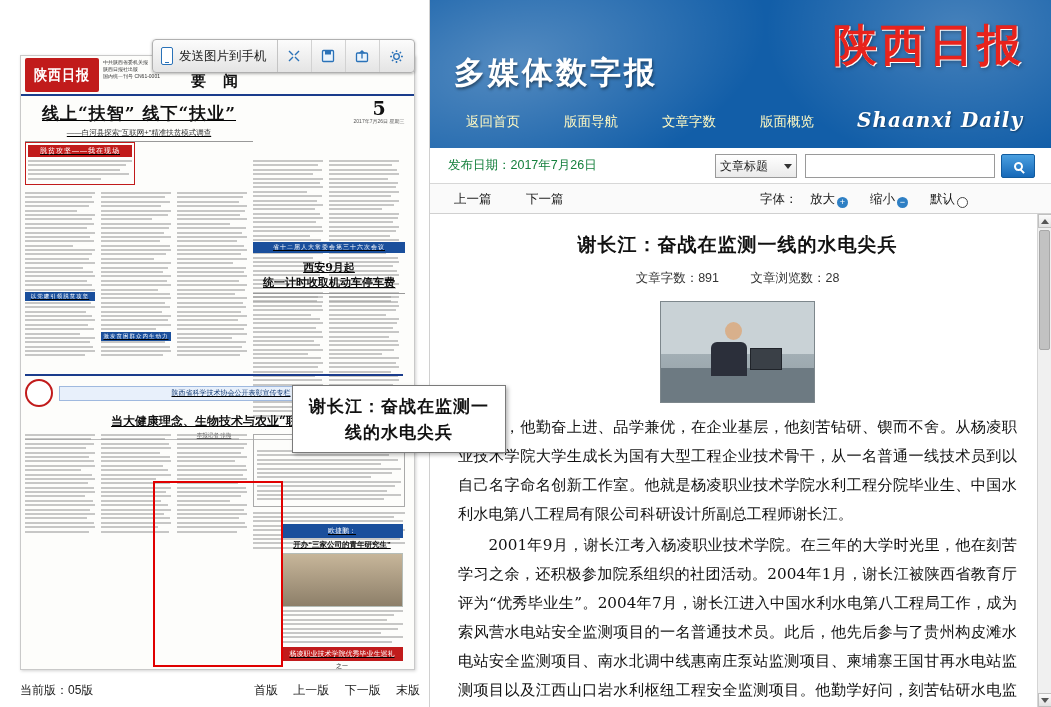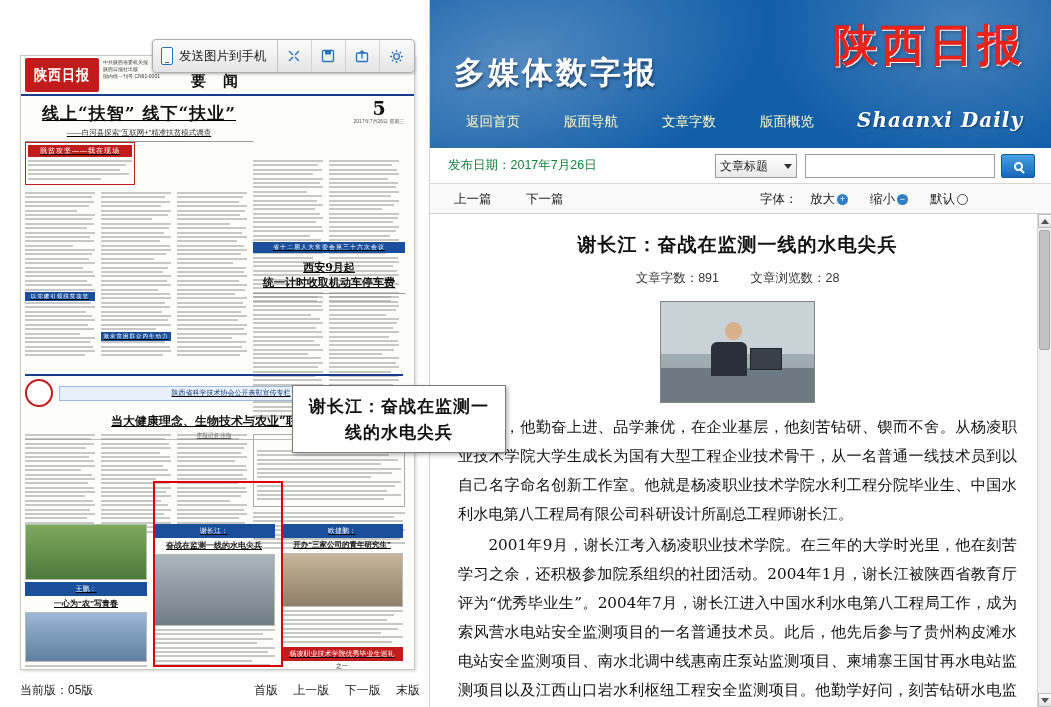--- a/index.html
+++ b/index.html
@@ -242,21 +242,21 @@
   
   #art-toolbar {
     position: relative; width: 621px; height: 30px; background: #fafafa;
     border-bottom: 1px solid #d0d0d0; font-size: 12.5px; color: #1a1a1a;
   }
   #art-toolbar .tl { position: absolute; top: 7px; cursor: pointer; }
   #prev-art { left: 24px; }
   #next-art { left: 96px; }
   #font-label { position: absolute; left: 330px; top: 7px; }
   .fs-btn {
-    position: absolute; top: 7px; cursor: pointer; display: flex; align-items: center; gap: 2px;
+    position: absolute; top: 7px; cursor: pointer; display: flex; align-items: flex-end; gap: 2px;
   }
   #fs-big { left: 380px; }
   #fs-small { left: 440px; }
   #fs-default { left: 500px; }
   .circ {
     display: inline-block; width: 11px; height: 11px; border-radius: 50%;
     background: #2e7fc4; color: #fff; font-size: 9px; line-height: 11px;
     text-align: center;
   }
   .circ.hollow { background: #fff; border: 1.5px solid #444; color: #444; line-height: 8px;}
@@ -755,53 +755,21 @@
               <i style="width:99%"></i>
               <i style="width:85%"></i>
               <i style="width:100%"></i>
             <i style="width:91%"></i>
               <i style="width:97%"></i>
               <i style="width:100%"></i>
               <i style="width:80%"></i>
           </div>
         </div>
 
-        <div class="np-col" style="left:4px; top:428px; width:122px;">
-          <div class="np-photo" style="height:56px;background:linear-gradient(#7fa85c,#4c7a3a);"></div>
-          <div style="background:#1a4f9c;color:#fff;font-size:7px;text-align:center;padding:2px 0;margin-top:2px;">
-            <span>王鹏：</span>
-          </div>
-          <div style="font-size:8px;text-align:center;color:#111;font-weight:bold;margin-top:2px;">一心为“农”写青春</div>
-          <div class="np-photo" style="height:50px;margin-top:3px;background:linear-gradient(#9bb8d6,#5f7f9e);"></div>
-          <div class="tx" style="margin-top:3px;">
-            <i style="width:100%"></i>
-              <i style="width:92%"></i>
-
-          </div>
-        </div>
-
-        <div class="np-col" style="left:132px; top:428px; width:122px;">
-          <div style="background:#1a4f9c;color:#fff;font-size:7px;text-align:center;padding:2px 0;">
-            <span>谢长江：</span>
-          </div>
-          <div style="font-size:8px;text-align:center;color:#111;font-weight:bold;margin-top:2px;">奋战在监测一线的水电尖兵</div>
-          <div class="np-photo" style="height:72px;margin-top:3px;background:linear-gradient(#aab7bd,#6f7d85);"></div>
-          <div class="tx" style="margin-top:3px;">
-            <i style="width:100%"></i>
-              <i style="width:90%"></i>
-              <i style="width:98%"></i>
-              <i style="width:85%"></i>
-            <i style="width:100%"></i>
-              <i style="width:94%"></i>
-              <i style="width:100%"></i>
-              <i style="width:81%"></i>
-            <i style="width:96%"></i>
-              <i style="width:100%"></i>
-          </div>
-        </div>
+
 
         <div class="np-col" style="left:260px; top:428px; width:122px;">
           <div style="background:#1a4f9c;color:#fff;font-size:7px;text-align:center;padding:2px 0;">
             <span>欧捷鹏：</span>
           </div>
           <div style="font-size:7.5px;text-align:center;color:#111;font-weight:bold;margin-top:2px;">开办“三家公司的青年研究生”</div>
           <div class="np-photo" style="height:54px;margin-top:3px;background:linear-gradient(#c7b69a,#8d7f69);"></div>
           <div class="tx" style="margin-top:3px;">
             <i style="width:100%"></i>
               <i style="width:93%"></i>

